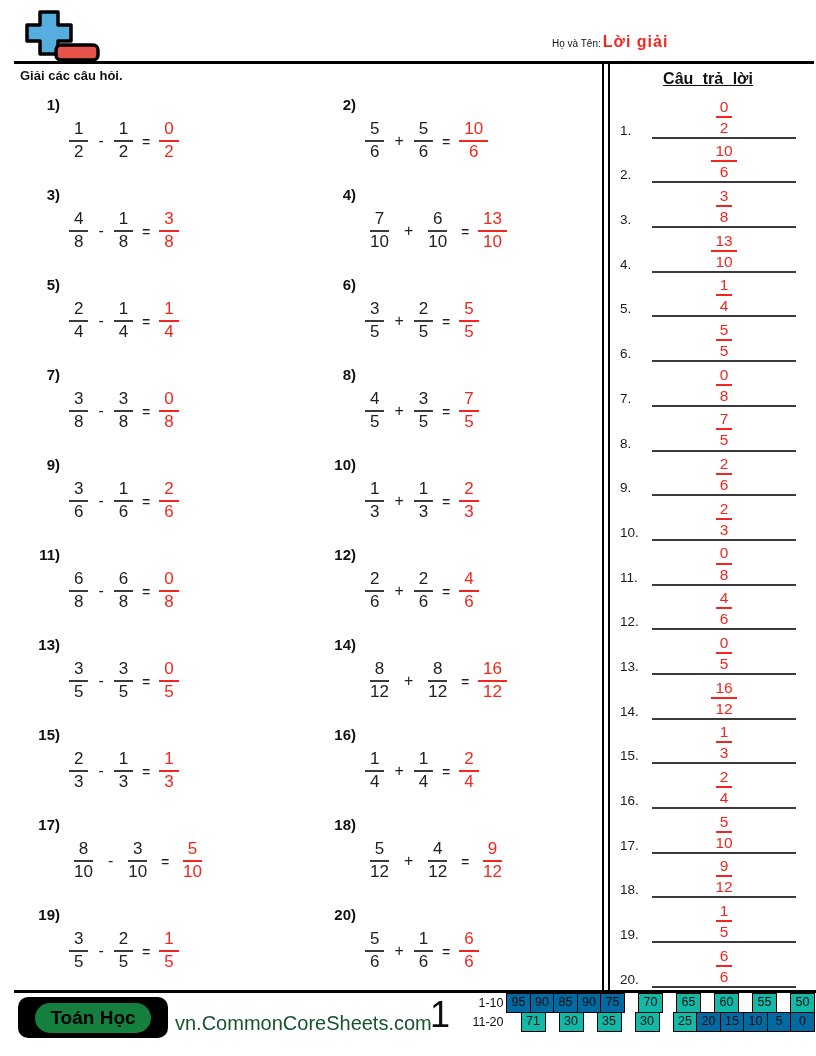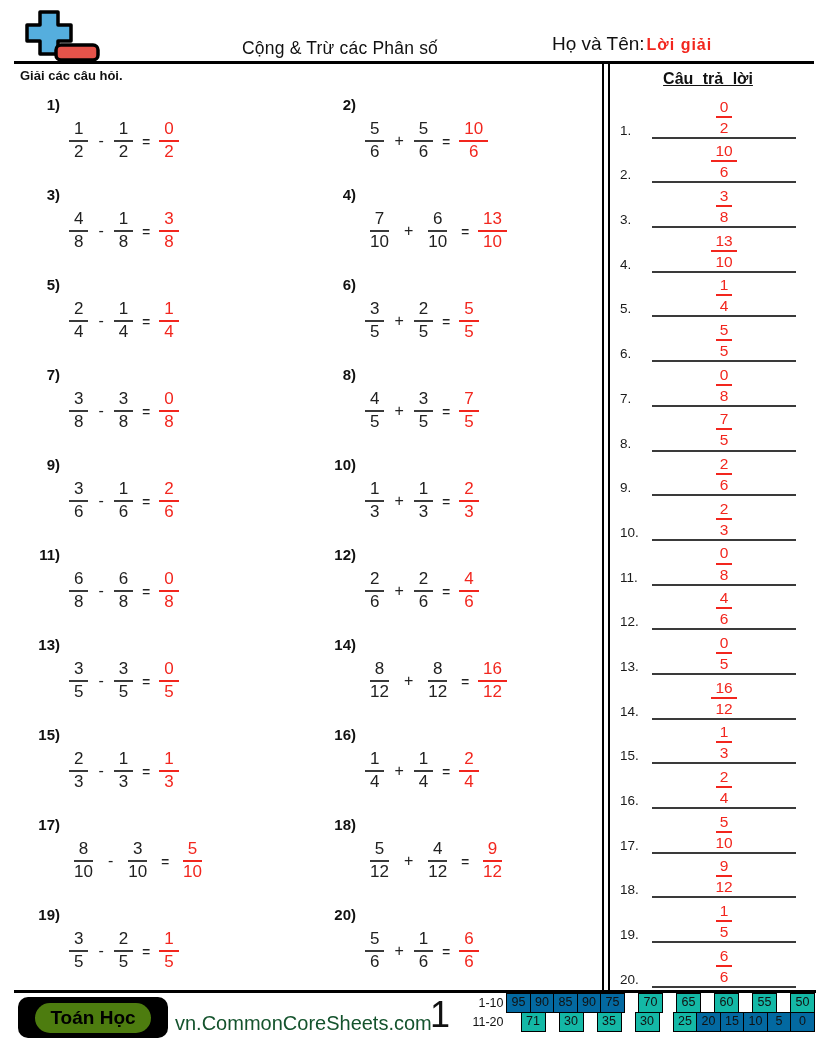--- a/index.html
+++ b/index.html
@@ -5,21 +5,21 @@
   * { margin:0; padding:0; box-sizing:border-box; }
   html,body { background:#fff; }
   body { font-family:"Liberation Sans","DejaVu Sans",sans-serif; color:#1c1c1c; }
   .page { position:relative; width:816px; height:1056px; background:#ffffff; overflow:hidden; }
 
   
   .logo { position:absolute; left:14px; top:8px; }
   .ws-title { position:absolute; left:120px; top:38px; width:440px; text-align:center;
               font-size:17.5px; font-weight:400; letter-spacing:.2px; color:#111; }
   .name-block { position:absolute; left:552px; top:33px; display:flex; align-items:baseline; }
-  .name-label { font-size:19px; color:#111; }
+  .name-label { font-size:10px; color:#111; }
   .name-value { font-size:16px; font-weight:bold; margin-left:2px; letter-spacing:1px; }
   .header-rule { position:absolute; left:14px; top:61px; width:800px; height:3px; background:#000; }
   .instructions { position:absolute; left:20px; top:68px; font-size:13px; font-weight:bold; color:#111; }
 
   
   .col-sep { position:absolute; left:602px; top:64px; height:927px; width:8px;
              border-left:2px solid #000; border-right:2px solid #000; }
 
   
   .problems-grid { position:absolute; left:24px; top:96px; width:578px;
@@ -47,21 +47,21 @@
   .ans-inner { position:absolute; left:36px; right:4px; bottom:0; text-align:center;
                border-bottom:2px solid #3a3a3a; }
   .ans-inner .frac { font-size:15.5px; margin-bottom:1px; }
   .ans-inner .frac .top { padding:0 4px 1px; }
   .ans-inner .frac .bot { padding:1px 4px 0; }
 
   
   .footer-rule { position:absolute; left:14px; top:990px; width:802px; height:3px; background:#000; }
   .badge-outer { position:absolute; left:18px; top:997px; width:150px; height:41px; background:#000;
                  border-radius:10px; display:flex; align-items:center; justify-content:center; }
-  .badge-inner { background:#4d7c0f; border-radius:16px; padding:4px 15px;
+  .badge-inner { background:#15803d; border-radius:16px; padding:4px 15px;
                  font-weight:bold; font-size:19px; color:#000; white-space:nowrap; }
   .website { position:absolute; left:175px; top:1012px; font-size:20px; color:#14532d; }
   .page-num { position:absolute; left:400px; top:994px; width:80px; text-align:center;
               font-size:36px; font-weight:400; color:#111; }
   .score-table { position:absolute; right:1px; top:993px; display:flex; flex-direction:column; }
   .score-row { display:flex; height:20px; }
   .score-row + .score-row { margin-top:-1.5px; }
   .score-label { width:36px; text-align:right; padding-right:4px; font-size:12.5px; line-height:20px; color:#111; }
   .score-cell { width:25px; border:1.5px solid #000; margin-left:-1.5px; text-align:center;
                 font-size:12.5px; line-height:17px; background:#0369a1; color:#111; }
@@ -71,21 +71,20 @@
 
 <div class="page">
 
   <div class="logo">
     <svg width="96" height="58" viewBox="0 0 96 58">
       <path d="M26 4 h18 v13 h13 v16 h-13 v13 h-18 v-13 h-13 v-16 h13 z" fill="#55aede" stroke="#000" stroke-width="3.5" stroke-linejoin="round"></path>
       <rect x="42" y="37" width="42" height="15" rx="5" fill="#e5534a" stroke="#000" stroke-width="3.5"></rect>
     </svg>
   </div>
 
-  <div class="ws-title">Cộng &amp; Trừ các Phân số</div>
 
   <div class="name-block">
     <span class="name-label">Họ và Tên:</span>
     <span class="name-value">Lời giải</span>
   </div>
 
   <div class="header-rule"></div>
   <div class="instructions">Giải các câu hỏi.</div>
   <div class="col-sep"></div>
 

